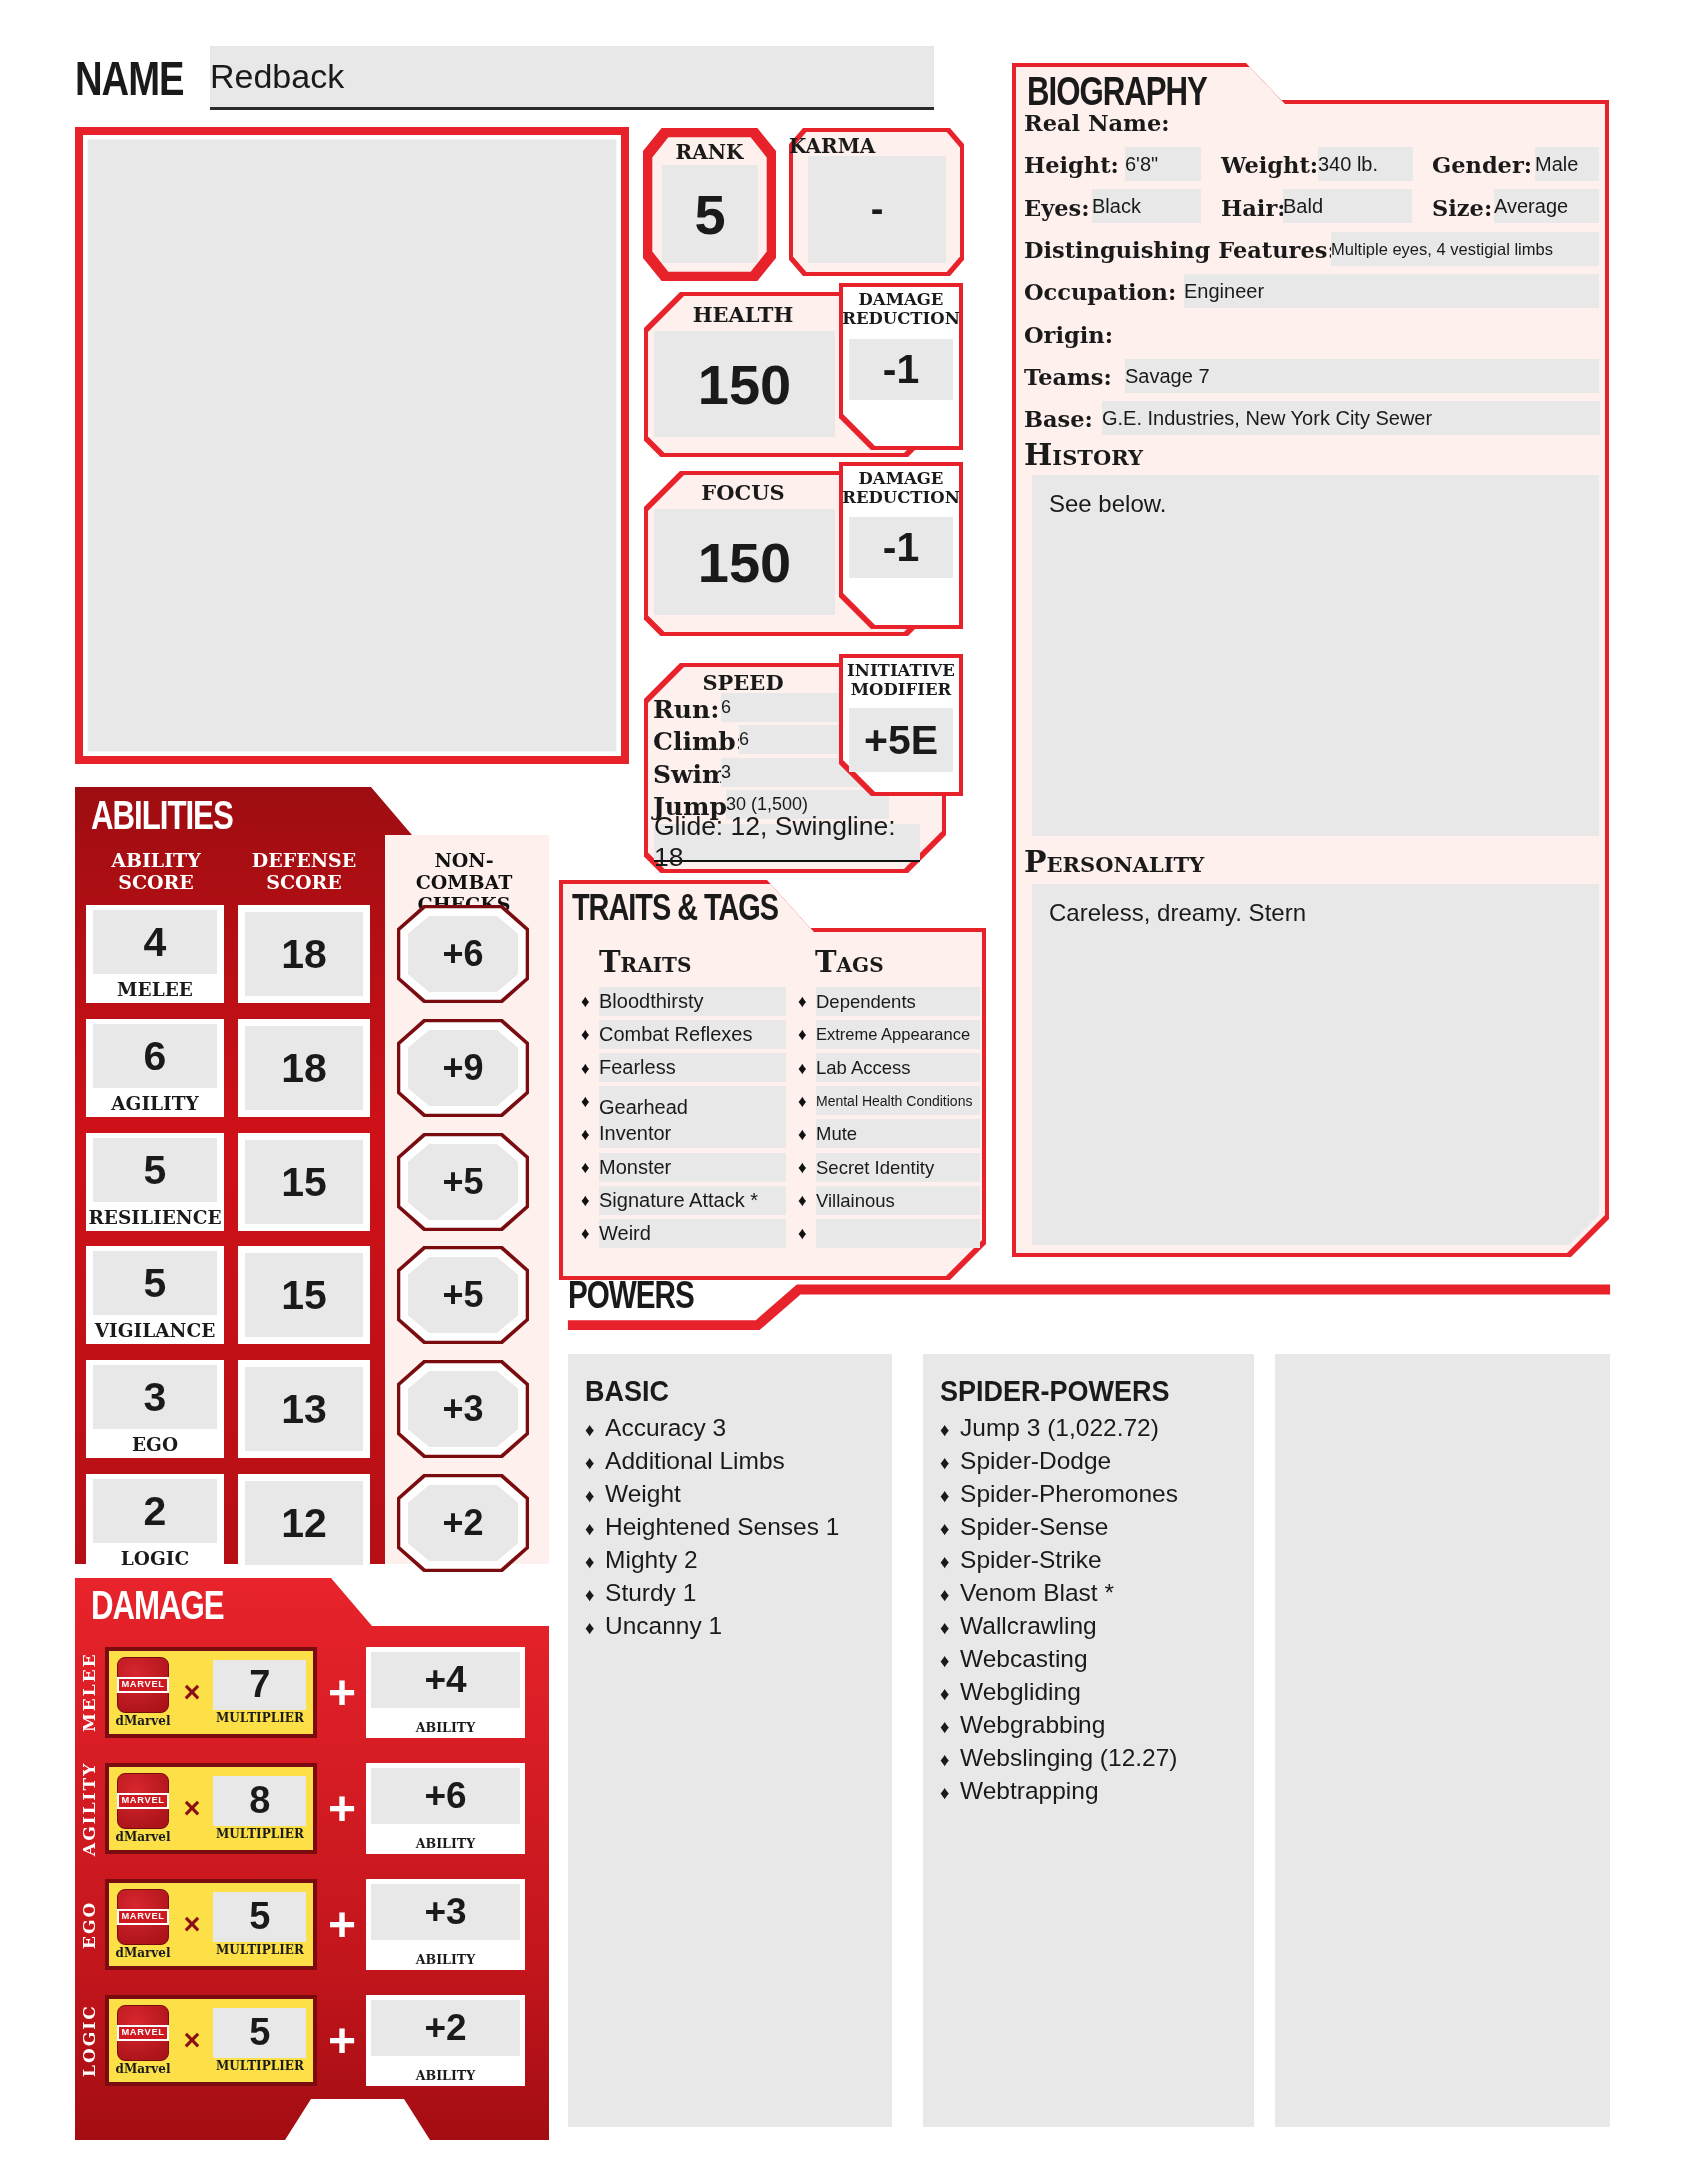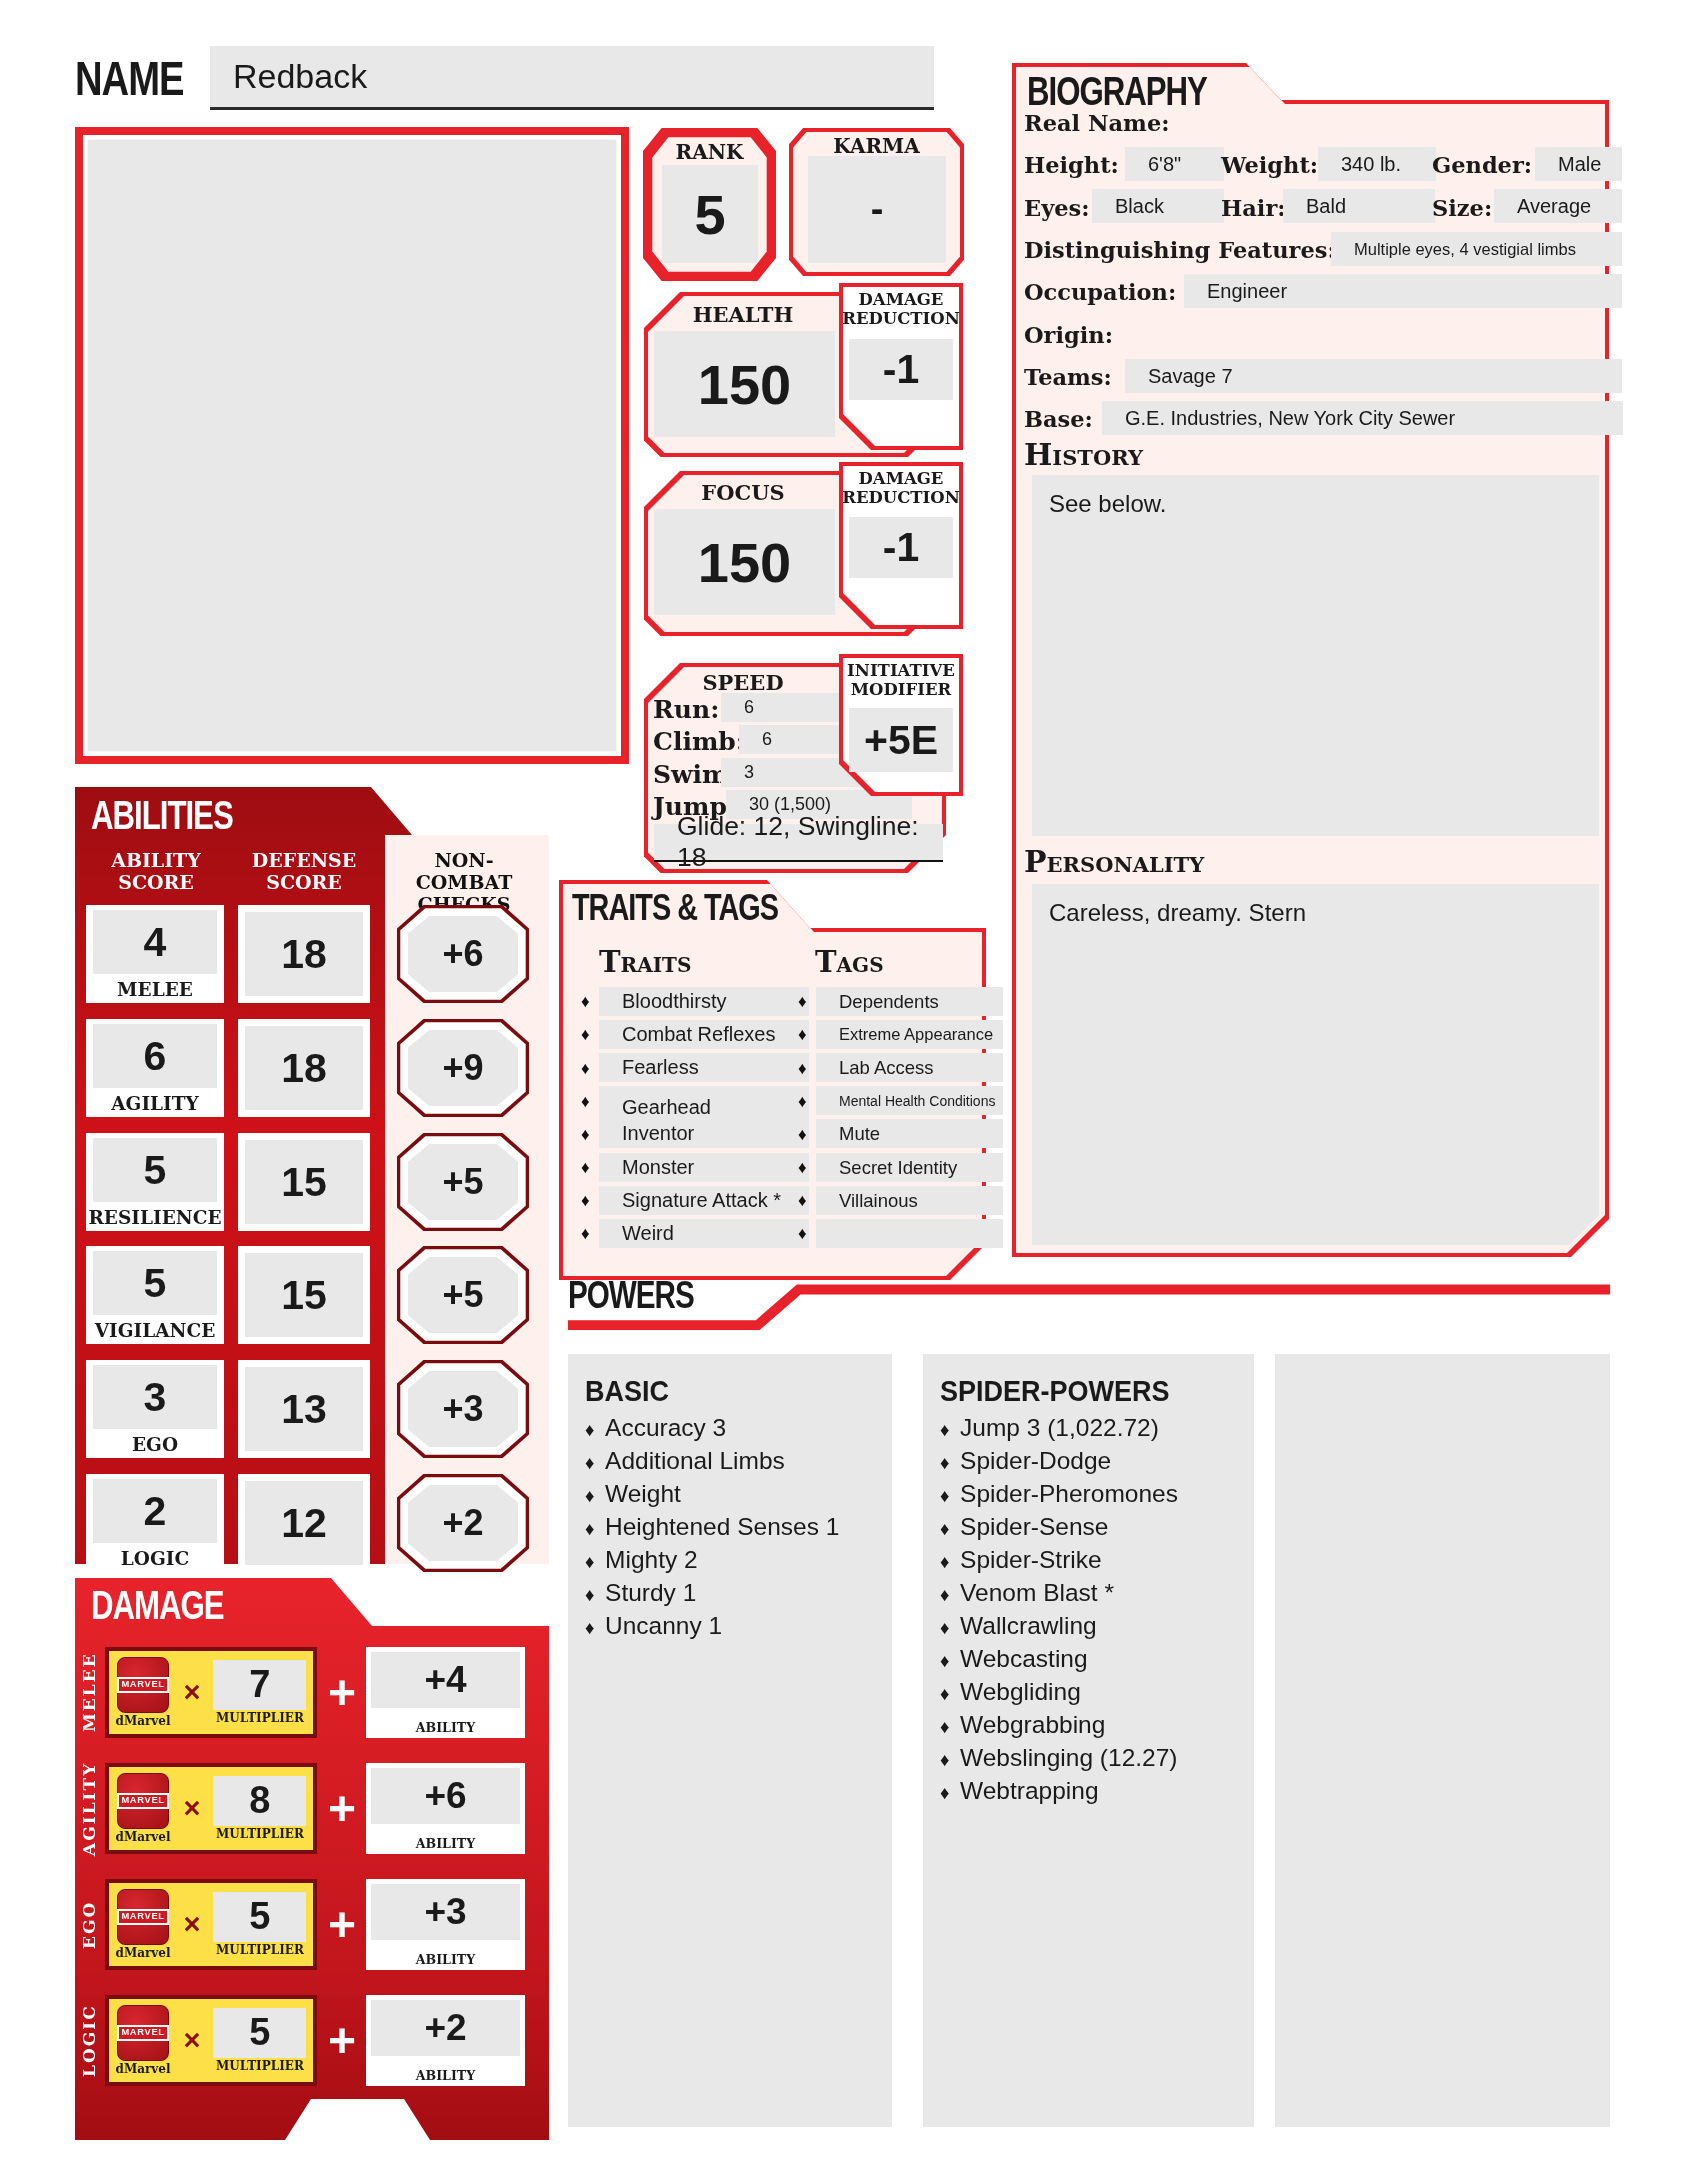--- a/index.html
+++ b/index.html
@@ -9,21 +9,21 @@
   .sheet{position:relative;width:1687px;height:2183px;background:#fff;overflow:hidden;
          font-family:"Liberation Sans",sans-serif;color:var(--ink);}
   .abs{position:absolute;}
   .gray{background:var(--gray);}
   .slab{font-family:"DejaVu Serif",serif;font-weight:700;}
   .sc{font-family:"DejaVu Serif",serif;font-weight:700;font-variant:small-caps;}
   .cond{font-weight:700;letter-spacing:-1.3px;display:inline-block;transform:scaleX(.78);
         transform-origin:0 50%;white-space:nowrap;}
   .cond90{font-weight:700;display:inline-block;transform:scaleX(.9);transform-origin:0 50%;white-space:nowrap;}
   .num{font-weight:700;display:flex;align-items:center;justify-content:center;}
-  .val{display:flex;align-items:center;padding-left:23px;font-size:20px;}
+  .val{display:flex;align-items:center;padding-left:0;font-size:20px;}
   .layer{position:absolute;}
   
   .clip-bio{clip-path:polygon(0 0,234px 0,269px 37px,100% 37px,100% calc(100% - 38px),calc(100% - 38px) 100%,0 100%);}
   .clip-tt{clip-path:polygon(0 0,208px 0,251px 48px,100% 48px,100% calc(100% - 36px),calc(100% - 36px) 100%,0 100%);}
   .clip-oct{clip-path:polygon(14% 0,86% 0,100% 15%,100% 85%,86% 100%,14% 100%,0 85%,0 15%);}
   .clip-oct2{clip-path:polygon(8% 0,92% 0,100% 11%,100% 89%,92% 100%,8% 100%,0 89%,0 11%);}
   .clip-panel{clip-path:polygon(36px 0,calc(100% - 13.2px) 0,100% 13.2px,100% calc(100% - 38px),calc(100% - 38px) 100%,16.5px 100%,0 calc(100% - 16.5px),0 36px);}
   .clip-dr{clip-path:polygon(0 0,100% 0,100% 100%,32px 100%,0 calc(100% - 32px));}
   .clip-octsm{clip-path:polygon(20% 0,80% 0,100% 24%,100% 76%,80% 100%,20% 100%,0 76%,0 24%);}
   .clip-abil{clip-path:polygon(0 0,296px 0,337px 48px,100% 48px,100% 100%,0 100%);}
@@ -63,21 +63,21 @@
 
   <div class="abs clip-oct" style="left:643px;top:128px;width:133px;height:153px;background:var(--red);">
     <div class="layer clip-oct" style="inset:9.3px;background:var(--pink);"></div>
   </div>
   <div class="abs slab" style="left:643px;top:140px;width:133px;text-align:center;font-size:20px;">RANK</div>
   <div class="abs gray num" style="left:662px;top:165px;width:96px;height:98px;font-size:56px;">5</div>
 
   <div class="abs clip-oct2" style="left:789px;top:128px;width:175px;height:148px;background:var(--red);">
     <div class="layer clip-oct2" style="inset:4px;background:var(--pink);"></div>
   </div>
-  <div class="abs slab" style="left:789px;top:134px;width:175px;text-align:center;font-size:20px;">KARMA</div>
+  <div class="abs slab" style="left:789px;top:134px;width:175px;text-align:left;font-size:20px;">KARMA</div>
   <div class="abs gray num" style="left:808px;top:156px;width:138px;height:107px;font-size:38px;">-</div>
 
   <div class="abs clip-panel" style="left:644px;top:292px;width:302px;height:165px;background:var(--red);">
     <div class="layer clip-panel" style="inset:4px;background:var(--pink);"></div>
   </div>
   <div class="abs slab" style="left:644px;top:302px;width:198px;text-align:center;font-size:21px;">HEALTH</div>
   <div class="abs gray num" style="left:654px;top:331px;width:181px;height:106px;font-size:56px;">150</div>
   <div class="abs clip-dr" style="left:839px;top:283px;width:124px;height:167px;background:var(--red);">
     <div class="layer clip-dr" style="inset:4px;background:#fff;"></div>
   </div>

